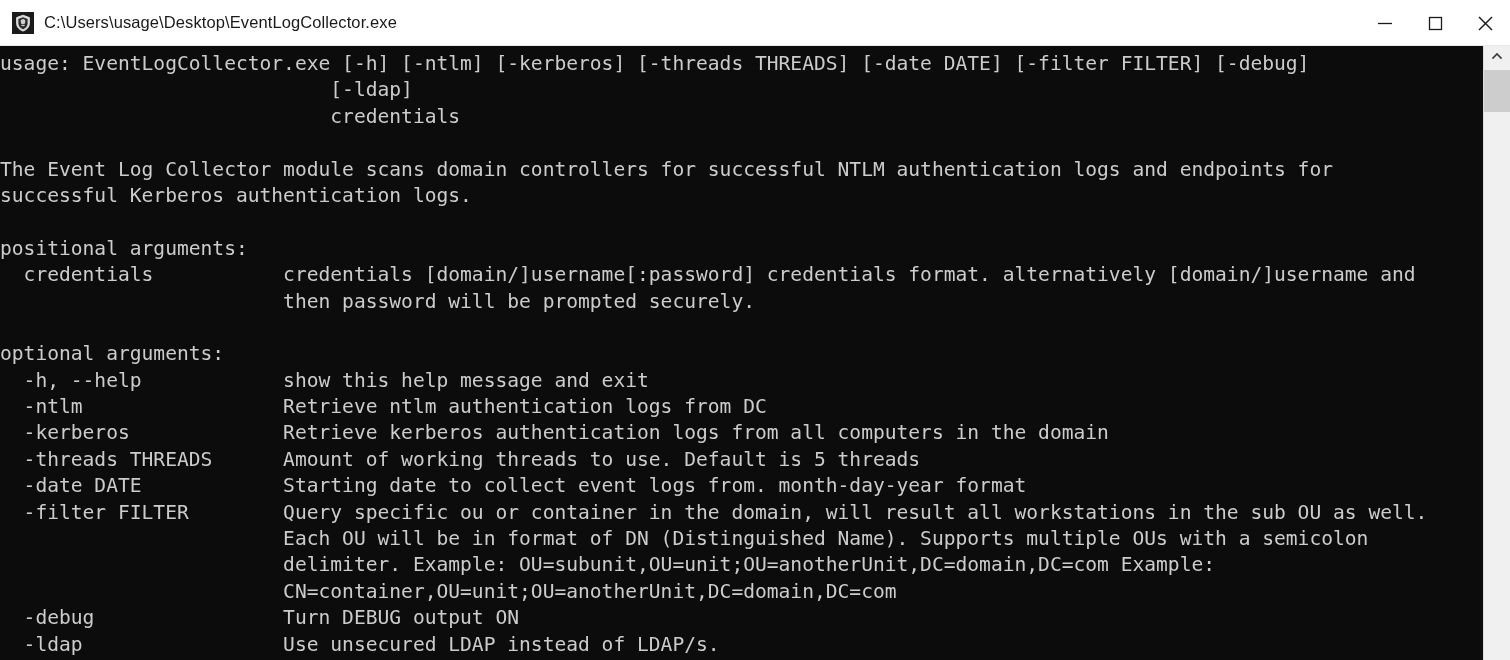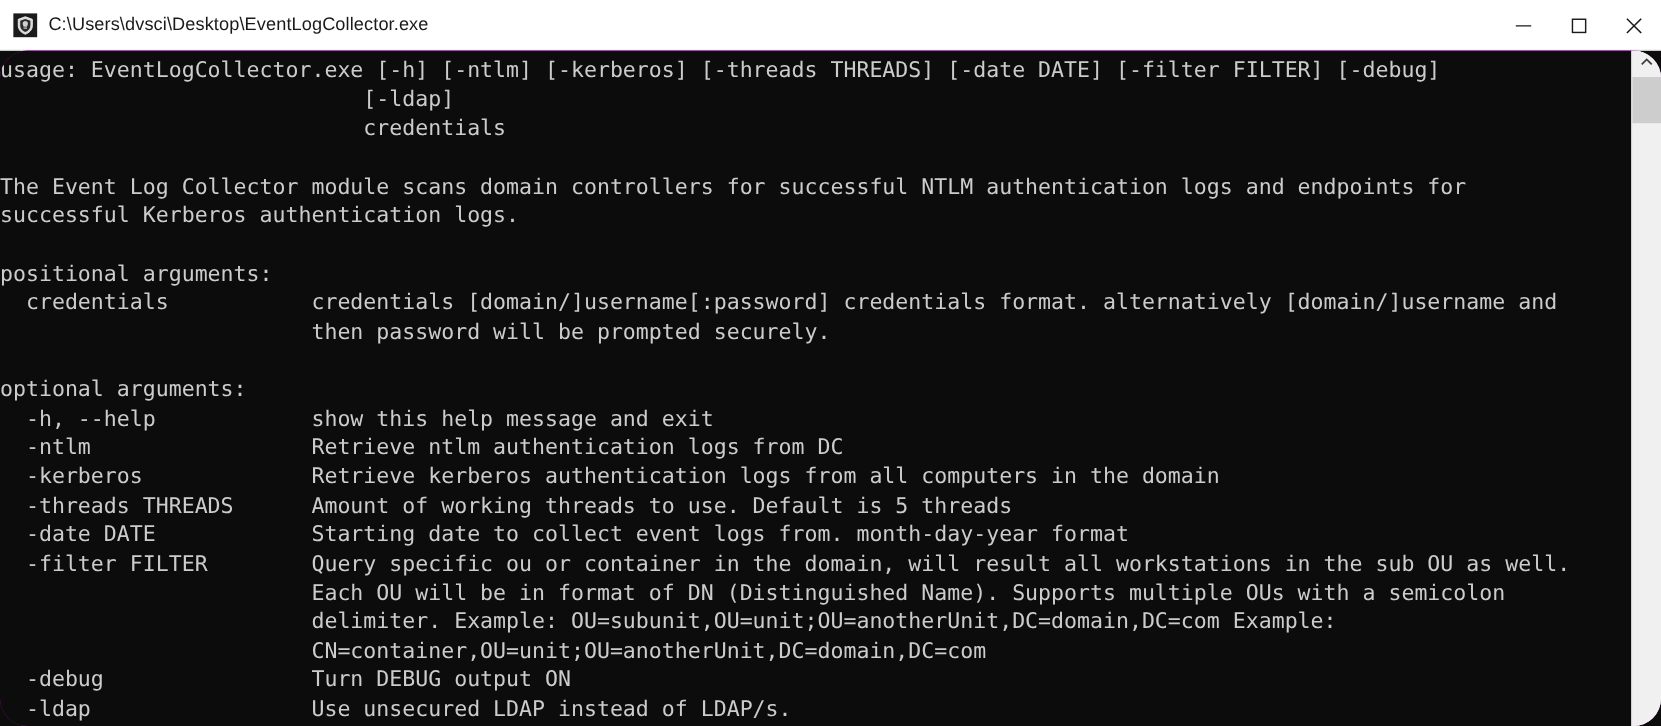--- a/index.html
+++ b/index.html
@@ -72,23 +72,22 @@
     padding: 0;
     cursor: default;
   }
   .win-btn svg { display: block; }
 
   
   .console-wrap {
     flex: 1 1 auto;
     display: flex;
     position: relative;
-    background: #a21caf;
+    background: #ec4899;
     overflow: hidden;
-    border-radius: 25px;
   }
   .console {
     flex: 1 1 auto;
     background: #0c0c0c;
     color: #cccccc;
     font-family: "DejaVu Sans Mono", "Liberation Mono", monospace;
     font-size: 19.6px;
     line-height: 26.4px;
     white-space: pre;
     overflow: hidden;
@@ -140,21 +139,21 @@
     <div class="title-left">
       <span class="app-icon">
         <svg class="app-icon" width="22" height="22" viewBox="0 0 22 22" aria-hidden="true">
           <rect x="0" y="0" width="22" height="22" fill="#1b1b1b"></rect>
           <path d="M11 3.2 L17.4 5.6 L17.4 11.2 C17.4 15.1 14.6 17.8 11 19.1 C7.4 17.8 4.6 15.1 4.6 11.2 L4.6 5.6 Z" fill="#d8d8d8" stroke="#f2f2f2" stroke-width="0.8"></path>
           <path d="M11 5.2 L15.6 6.9 L15.6 11.2 C15.6 14.1 13.6 16.2 11 17.2 C8.4 16.2 6.4 14.1 6.4 11.2 L6.4 6.9 Z" fill="#2a2a2a"></path>
           <path d="M11 7.0 C9.6 7.0 8.6 8.0 8.6 9.3 C8.6 10.5 9.4 11.2 9.4 12.3 L12.6 12.3 C12.6 11.2 13.4 10.5 13.4 9.3 C13.4 8.0 12.4 7.0 11 7.0 Z" fill="#cfcfcf"></path>
           <rect x="9.4" y="13.0" width="3.2" height="1.1" fill="#cfcfcf"></rect>
         </svg>
       </span>
-      <span class="title-text">C:\Users\dvsci\Desktop\EventLogCollector.exe</span>
+      <span class="title-text">C:\Users\usage\Desktop\EventLogCollector.exe</span>
     </div>
 
     <div class="title-buttons">
       <button class="win-btn minimize">
         <span>
           <svg width="30" height="30" viewBox="0 0 30 30" aria-hidden="true">
             <line x1="8" y1="15.5" x2="22" y2="15.5" stroke="#1a1a1a" stroke-width="1.3"></line>
           </svg>
         </span>
       </button>

